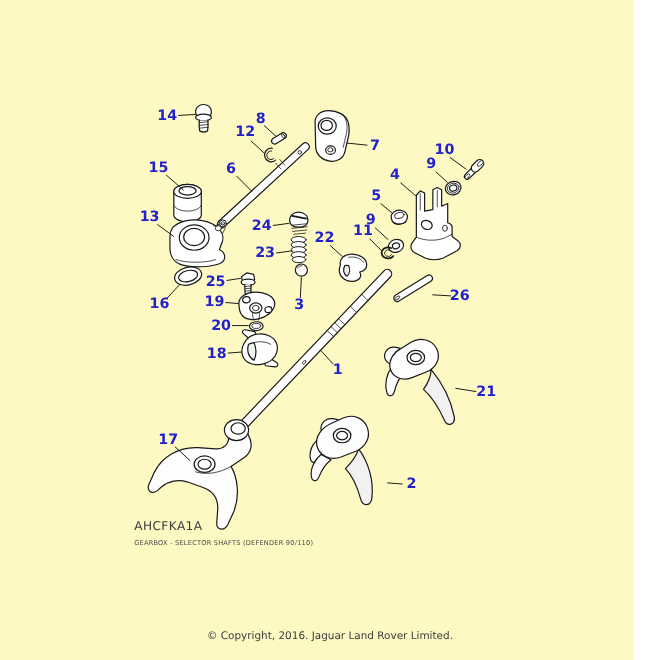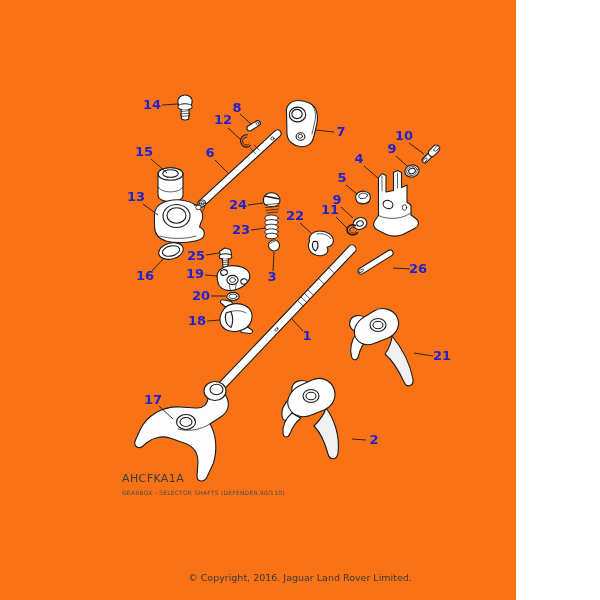--- a/index.html
+++ b/index.html
@@ -1,16 +1,16 @@
 <!DOCTYPE html>
 <html><head>
 <meta charset="utf-8">
 <style>
   html,body{margin:0;padding:0;background:#fff;}
-  #stage{position:relative;width:516px;height:600px;background:#f97316;overflow:hidden;
+  #stage{position:relative;width:576px;height:600px;background:#fef9c3;overflow:hidden;
          font-family:"DejaVu Sans",sans-serif;}
   svg{display:block;}
   .callout{font:bold 13px "DejaVu Sans",sans-serif;}
   .code-text{font:11px "DejaVu Sans",sans-serif;letter-spacing:.4px;}
   .caption-text{font:6px "DejaVu Sans",sans-serif;letter-spacing:.2px;}
   .copyright-text{font:9.5px "DejaVu Sans",sans-serif;}
   .detail{stroke-width:.7;fill:none;}
 </style>
 </head>
 <body>

